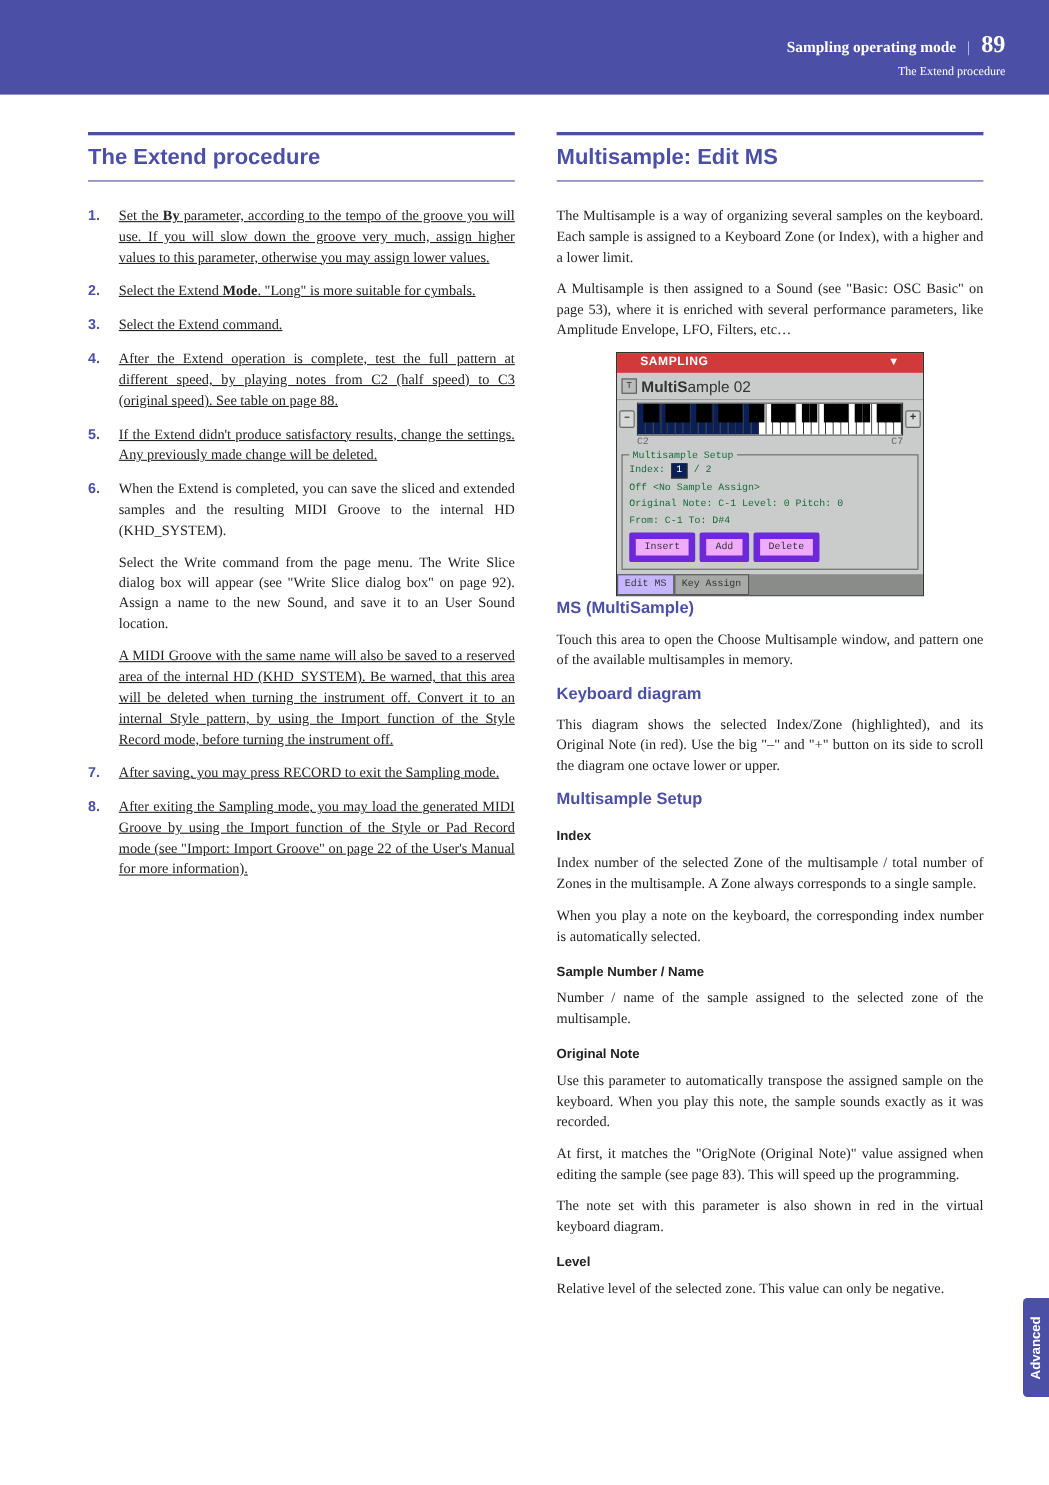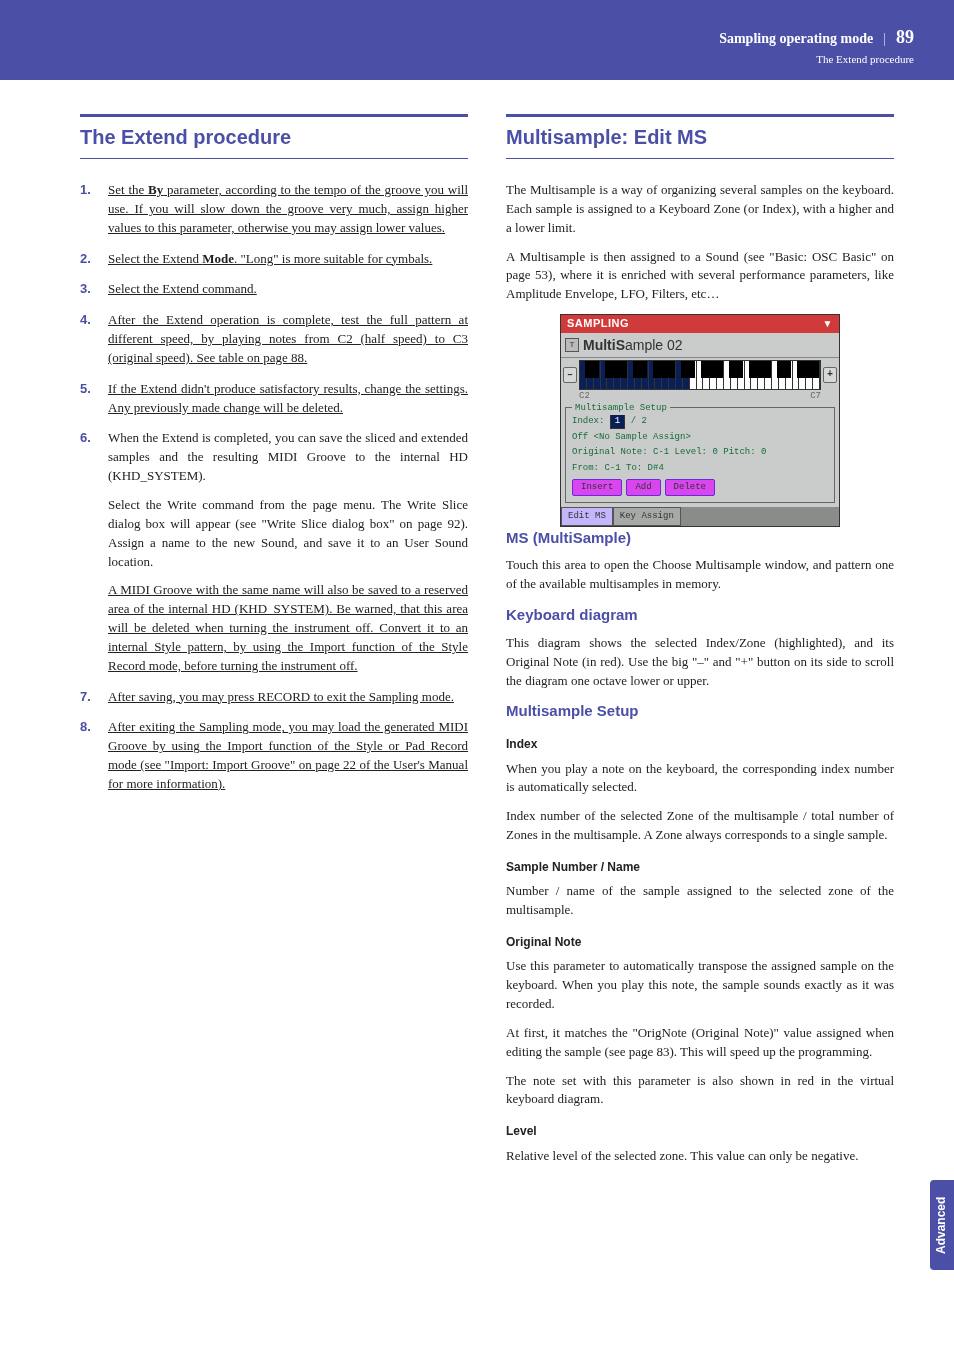--- a/index.html
+++ b/index.html
@@ -15,21 +15,21 @@
   }
   .header {
     background: #4b4fa6;
     color: #fff;
     padding: 24px 40px 12px 40px;
     text-align: right;
   }
   .header-top { font-size: 14px; display: flex; justify-content: flex-end; align-items: baseline; gap: 10px; }
   .header-title { font-weight: bold; }
   .header-divider { font-weight: normal; color: #d0d0f0; }
-  .header-page { font-weight: bold; font-size: 18px; }
+  .header-page { font-weight: bold; font-size: 22px; }
   .header-sub { font-size: 11px; margin-top: 2px; }
   .content {
     display: flex;
     gap: 38px;
     padding: 34px 60px 40px 80px;
   }
   .col { flex: 1; min-width: 0; }
   h1 {
     font-family: Arial, Helvetica, sans-serif;
     font-weight: bold;
@@ -79,21 +79,21 @@
     background: #c9cccb;
     border: 1px solid #333;
     font-family: 'Courier New', monospace;
     font-size: 10px;
     color: #333;
   }
   .ss-top {
     background: #d13a3a;
     color: #fff;
     font-weight: bold;
-    padding: 1px 6px;
+    padding: 1px 21px;
     display: flex;
     justify-content: space-between;
     align-items: center;
     font-family: Arial, sans-serif;
     font-size: 11px;
     letter-spacing: 0.5px;
   }
   .ss-top .arrow { font-size: 10px; }
   .ss-title {
     background: #c9cccb;
@@ -132,21 +132,21 @@
     position: absolute; top: -6px; left: 6px; background: #c9cccb; padding: 0 3px;
     font-size: 9px; color: #1a6a3a;
   }
   .ms-line { margin: 2px 0; color: #1a6a3a; font-size: 9px; }
   .ms-field {
     display: inline-block; background: #0a1f55; color: #fff; padding: 0 4px;
     font-size: 9px; border: 1px solid #333;
   }
   .ms-buttons { display: flex; gap: 4px; margin-top: 4px; }
   .ms-buttons .mb {
-    background: #d946ef; border: 1px solid #6d28d9; padding: 1px 8px; font-size: 9px;
+    background: #f0abfc; border: 6px solid #6d28d9; padding: 1px 8px; font-size: 9px;
     border-radius: 2px;
   }
   .ss-tabs { display: flex; background: #8a8c8a; font-size: 9px; }
   .ss-tab { padding: 2px 6px; background: #c4b5fd; border: 1px solid #555; }
   .ss-tab.off { background: #a7a9a7; }
   .side-tab {
     position: absolute;
     right: 0;
     bottom: 80px;
     width: 24px;
@@ -343,22 +343,22 @@
       </div>
     </div>
 
     <div id="sections">
         <h2>MS (MultiSample)</h2>
         <p>Touch this area to open the Choose Multisample window, and pattern one of the available multisamples in memory.</p>
         <h2>Keyboard diagram</h2>
         <p>This diagram shows the selected Index/Zone (highlighted), and its Original Note (in red). Use the big "–" and "+" button on its side to scroll the diagram one octave lower or upper.</p>
         <h2>Multisample Setup</h2>
         <h3>Index</h3>
+        <p>Index number of the selected Zone of the multisample / total number of Zones in the multisample. A Zone always corresponds to a single sample.</p>
         <p>When you play a note on the keyboard, the corresponding index number is automatically selected.</p>
-        <p>Index number of the selected Zone of the multisample / total number of Zones in the multisample. A Zone always corresponds to a single sample.</p>
         <h3>Sample Number / Name</h3>
         <p>Number / name of the sample assigned to the selected zone of the multisample.</p>
         <h3>Original Note</h3>
         <p>Use this parameter to automatically transpose the assigned sample on the keyboard. When you play this note, the sample sounds exactly as it was recorded.</p>
         <p>At first, it matches the "OrigNote (Original Note)" value assigned when editing the sample (see page 83). This will speed up the programming.</p>
         <p>The note set with this parameter is also shown in red in the virtual keyboard diagram.</p>
         <h3>Level</h3>
         <p>Relative level of the selected zone. This value can only be negative.</p>
       </div>
   </div>

